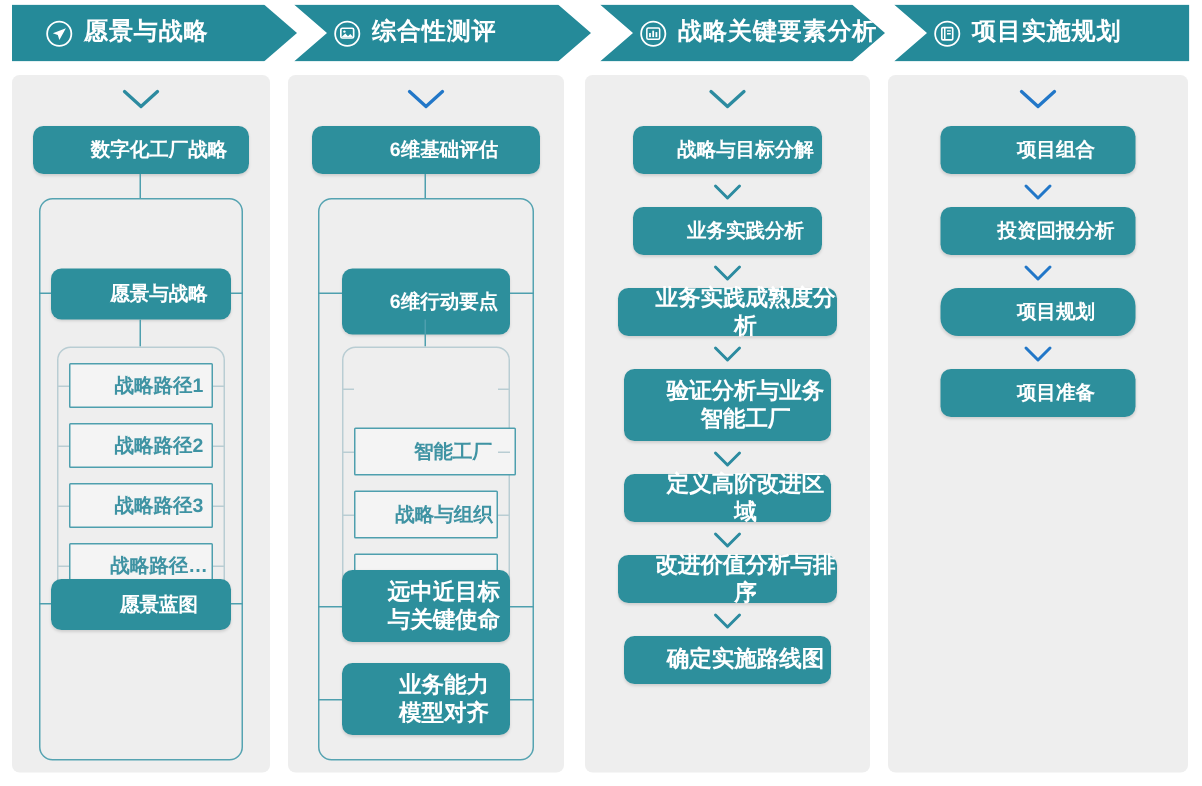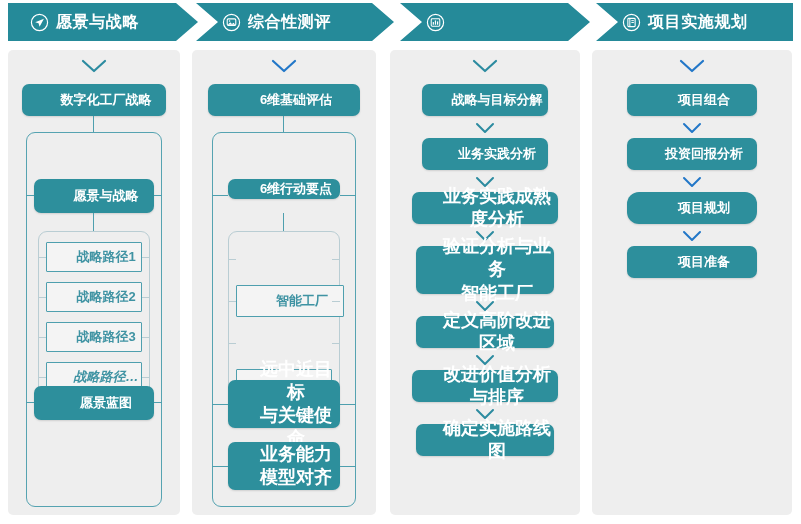--- a/index.html
+++ b/index.html
@@ -55,21 +55,21 @@
     display:flex;align-items:center;justify-content:center;
     text-align:center;border-radius:7px;
     line-height:1.28;
     padding-left:24px;
   }
   .box.solid{
     background:#2d8f9c;color:#ffffff;
     font-size:13px;font-weight:bold;
     box-shadow:0 1px 2px rgba(0,0,0,.13);
   }
-  .box.solid.sm{font-size:18px;}
+  .box.solid.sm{font-size:15px;}
   .box.outline{
     background:#f4f4f4;color:#3f93a3;
     border:1.5px solid #4e9fae;
     font-size:13px;font-weight:bold;
     border-radius:1px;
   }
   .box.dots{justify-content:flex-start;padding-left:13px;color:#8fb9c2;letter-spacing:1px;}
 
   
   .bracket{
@@ -119,20 +119,21 @@
     <div class="chev-inner">
       <span class="hicon">
         <svg viewBox="0 0 24 24">
             <circle cx="12" cy="12" r="10.2" fill="none" stroke="#ffffff" stroke-width="1.5"></circle>
             <rect x="6.6" y="7.2" width="10.8" height="9.4" rx="1.2" fill="none" stroke="#ffffff" stroke-width="1.3"></rect>
             <rect x="8.5" y="11.4" width="1.5" height="3.4" fill="#ffffff"></rect>
             <rect x="11.2" y="9.4" width="1.5" height="5.4" fill="#ffffff"></rect>
             <rect x="13.9" y="10.6" width="1.5" height="4.2" fill="#ffffff"></rect>
           </svg>
       </span>
+      <span class="htitle">战略关键要素分析</span>
     </div>
   </div>
 
   <div class="chev c3">
     <div class="chev-inner">
       <span class="hicon">
         <svg viewBox="0 0 24 24">
             <circle cx="12" cy="12" r="10.2" fill="none" stroke="#ffffff" stroke-width="1.5"></circle>
             <rect x="7.4" y="6.8" width="9.2" height="10.4" rx="1" fill="none" stroke="#ffffff" stroke-width="1.4"></rect>
             <path d="M9.9 6.8v10.4" stroke="#ffffff" stroke-width="1.3"></path>
@@ -169,55 +170,56 @@
   <div class="hline light" style="left:134px;top:207px;width:8px;"></div>
 
   <div class="box outline" style="left:38px;top:232px;width:96px;height:30px;">战略路径2</div>
   <div class="hline light" style="left:30px;top:247px;width:8px;"></div>
   <div class="hline light" style="left:134px;top:247px;width:8px;"></div>
 
   <div class="box outline" style="left:38px;top:272px;width:96px;height:30px;">战略路径3</div>
   <div class="hline light" style="left:30px;top:287px;width:8px;"></div>
   <div class="hline light" style="left:134px;top:287px;width:8px;"></div>
 
-  <div class="box outline" style="left:38px;top:312px;width:96px;height:30px;font-style:italic;">战略路径…</div>
+  <div class="box outline" style="left:38px;top:312px;width:96px;height:30px;">战略路径…</div>
   <div class="hline light" style="left:30px;top:327px;width:8px;"></div>
   <div class="hline light" style="left:134px;top:327px;width:8px;"></div>
 
   <div class="box solid" style="left:26px;top:336px;width:120px;height:34px;">愿景蓝图</div>
   <div class="hline" style="left:18px;top:352px;width:8px;"></div>
   <div class="hline" style="left:146px;top:352px;width:8px;"></div>
 </div>
 
 <div class="panel p1">
   <div class="vchev" style="top:8px">
     <svg viewBox="0 0 30 16">
         <path d="M4 3 L15 13 L26 3" fill="none" stroke="#2277c8" stroke-width="2.2" stroke-linecap="round" stroke-linejoin="round"></path>
       </svg>
   </div>
 
   <div class="box solid" style="left:16px;top:34px;width:152px;height:32px;">6维基础评估</div>
   <div class="vline" style="left:91px;top:66px;height:16px;"></div>
 
   <div class="bracket" style="left:20px;top:82px;width:144px;height:375px;"></div>
 
-  <div class="box solid" style="left:36px;top:129px;width:112px;height:20px;">6维行动要点</div>
+  <div class="box solid" style="left:36px;top:129px;width:112px;height:44px;">6维行动要点</div>
   <div class="hline" style="left:20px;top:145px;width:16px;"></div>
   <div class="hline" style="left:148px;top:145px;width:16px;"></div>
   <div class="vline" style="left:91px;top:163px;height:18px;"></div>
 
   <div class="bracket light" style="left:36px;top:181px;width:112px;height:186px;"></div>
 
   <div class="hline light" style="left:36px;top:209px;width:8px;"></div>
   <div class="hline light" style="left:140px;top:209px;width:8px;"></div>
 
   <div class="box outline" style="left:44px;top:235px;width:108px;height:32px;">智能工厂</div>
   <div class="hline light" style="left:36px;top:251px;width:8px;"></div>
   <div class="hline light" style="left:140px;top:251px;width:8px;"></div>
 
+  <div class="box outline" style="left:44px;top:277px;width:96px;height:32px;">战略与组织</div>
   <div class="hline light" style="left:36px;top:293px;width:8px;"></div>
   <div class="hline light" style="left:140px;top:293px;width:8px;"></div>
 
   <div class="box outline dots" style="left:44px;top:319px;width:96px;height:32px;">……</div>
   <div class="hline light" style="left:36px;top:335px;width:8px;"></div>
   <div class="hline light" style="left:140px;top:335px;width:8px;"></div>
 
   <div class="box solid sm" style="left:36px;top:330px;width:112px;height:48px;flex-direction:column;">
     <span>远中近目标</span>
     <span>与关键使命</span>

